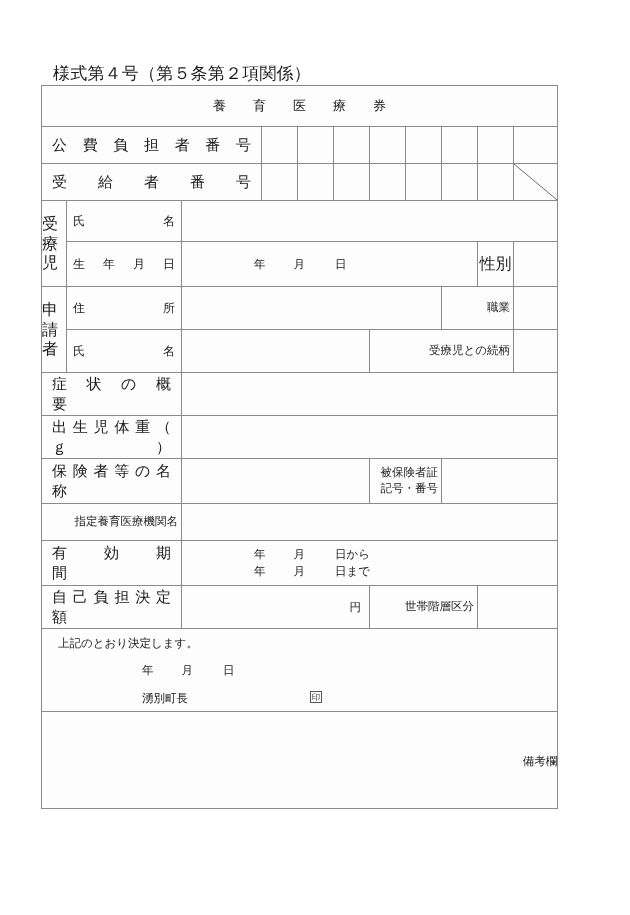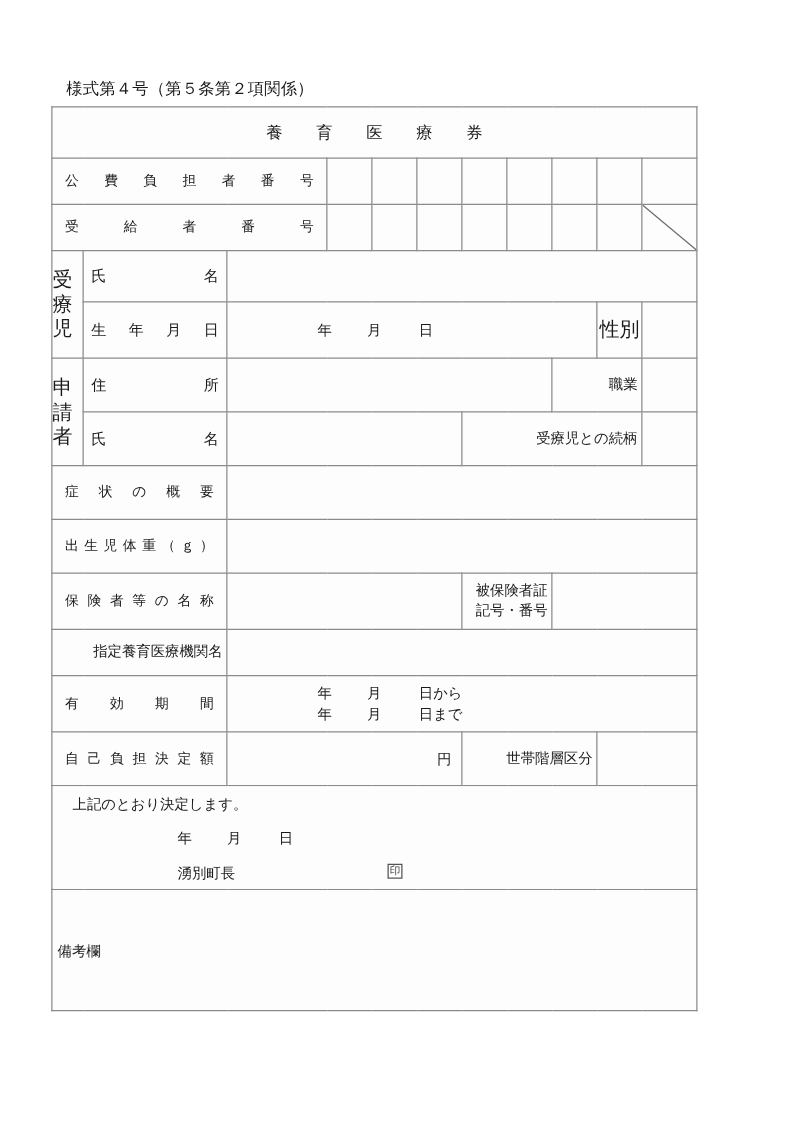--- a/index.html
+++ b/index.html
@@ -22,21 +22,21 @@
     left: 0;
     top: 0;
     width: 630px;
     height: 915px;
   }
 
   .form-no {
     position: absolute;
     left: 53px;
     top: 62px;
-    font-size: 13px;
+    font-size: 17px;
     letter-spacing: 0.2px;
     white-space: nowrap;
   }
 
   .table-wrap {
     position: absolute;
     left: 41px;
     top: 85px;
     width: 516px;
   }
@@ -62,21 +62,21 @@
     outline: none;
   }
 
   
   .lbl-justify {
     display: block;
     text-align: justify;
     text-align-last: justify;
     padding: 0 10px;
     box-sizing: border-box;
-    font-size: 11px;
+    font-size: 15px;
     line-height: 1.35;
   }
   .lbl-justify-tight {
     display: block;
     text-align: justify;
     text-align-last: justify;
     padding: 0 6px;
     box-sizing: border-box;
     font-size: 12px;
     line-height: 1.35;
@@ -182,20 +182,21 @@
     line-height: 11px;
     text-align: center;
     box-sizing: border-box;
     color: #444;
     overflow: hidden;
   }
 
   .remarks-cell {
     height: 96px;
     vertical-align: top;
+    text-align: right;
   }
   .remarks-label {
     display: block;
     padding: 3px 0 0 4px;
     font-size: 11.5px;
   }
   .h36 { height: 36px; }
   .h40 { height: 40px; }
   .h42 { height: 42px; }
   .h44 { height: 44px; }

